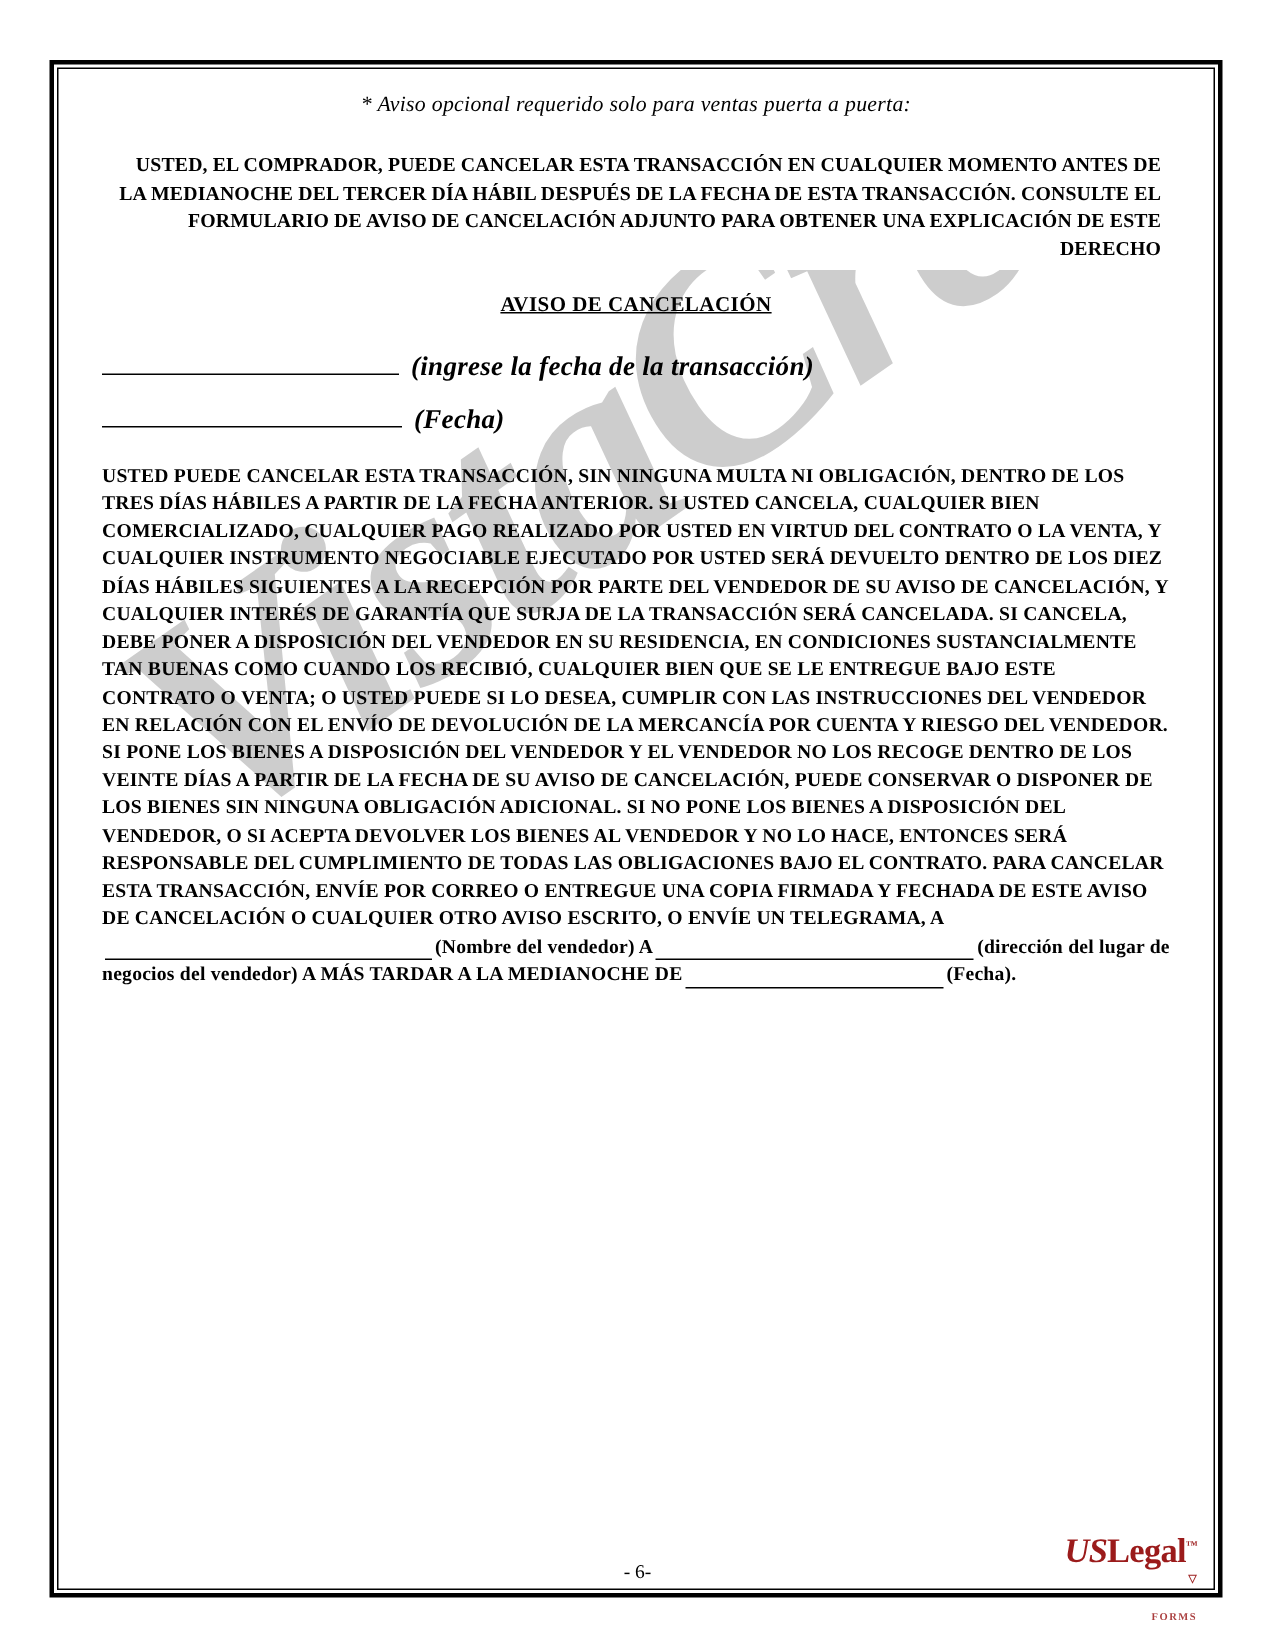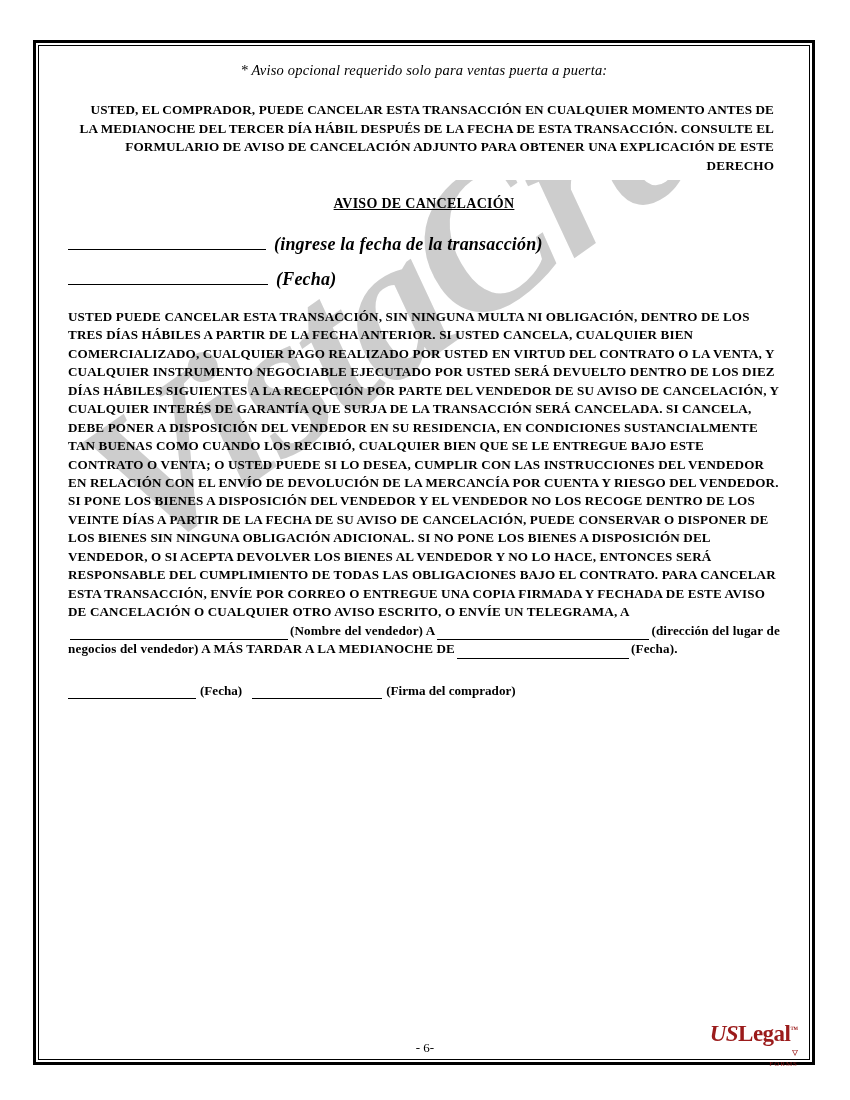--- a/index.html
+++ b/index.html
@@ -199,22 +199,23 @@
   .logo-main .us { color: #9b1b1b; font-style: italic; }
   .logo-main .legal { color: #9b1b1b; }
   .logo-tm {
     font-size: 8px;
     vertical-align: super;
   }
   .logo-sub {
     font-size: 7px;
     color: #9b1b1b;
     letter-spacing: 1px;
-    margin-top: 2px;
+    margin-top: 16px;
     opacity: 0.85;
+    font-weight: bold;
   }
   .logo-eagle {
     font-size: 12px;
     color: #9b1b1b;
     line-height: 1;
     margin-top: 1px;
   }
 </style>
 </head>
 <body>
@@ -242,23 +243,20 @@
 
     <div class="line-row">
       <span class="blank blank-205"></span><span class="lbl">(Fecha)</span>
     </div>
 
     <div class="body-text">
       <span>USTED PUEDE CANCELAR ESTA TRANSACCIÓN, SIN NINGUNA MULTA NI OBLIGACIÓN, DENTRO DE LOS TRES DÍAS HÁBILES A PARTIR DE LA FECHA ANTERIOR. SI USTED CANCELA, CUALQUIER BIEN COMERCIALIZADO, CUALQUIER PAGO REALIZADO POR USTED EN VIRTUD DEL CONTRATO O LA VENTA, Y CUALQUIER INSTRUMENTO NEGOCIABLE EJECUTADO POR USTED SERÁ DEVUELTO DENTRO DE LOS DIEZ DÍAS HÁBILES SIGUIENTES A LA RECEPCIÓN POR PARTE DEL VENDEDOR DE SU AVISO DE CANCELACIÓN, Y CUALQUIER INTERÉS DE GARANTÍA QUE SURJA DE LA TRANSACCIÓN SERÁ CANCELADA. SI CANCELA, DEBE PONER A DISPOSICIÓN DEL VENDEDOR EN SU RESIDENCIA, EN CONDICIONES SUSTANCIALMENTE TAN BUENAS COMO CUANDO LOS RECIBIÓ, CUALQUIER BIEN QUE SE LE ENTREGUE BAJO ESTE CONTRATO O VENTA; O USTED PUEDE SI LO DESEA, CUMPLIR CON LAS INSTRUCCIONES DEL VENDEDOR EN RELACIÓN CON EL ENVÍO DE DEVOLUCIÓN DE LA MERCANCÍA POR CUENTA Y RIESGO DEL VENDEDOR. SI PONE LOS BIENES A DISPOSICIÓN DEL VENDEDOR Y EL VENDEDOR NO LOS RECOGE DENTRO DE LOS VEINTE DÍAS A PARTIR DE LA FECHA DE SU AVISO DE CANCELACIÓN, PUEDE CONSERVAR O DISPONER DE LOS BIENES SIN NINGUNA OBLIGACIÓN ADICIONAL. SI NO PONE LOS BIENES A DISPOSICIÓN DEL VENDEDOR, O SI ACEPTA DEVOLVER LOS BIENES AL VENDEDOR Y NO LO HACE, ENTONCES SERÁ RESPONSABLE DEL CUMPLIMIENTO DE TODAS LAS OBLIGACIONES BAJO EL CONTRATO. PARA CANCELAR ESTA TRANSACCIÓN, ENVÍE POR CORREO O ENTREGUE UNA COPIA FIRMADA Y FECHADA DE ESTE AVISO DE CANCELACIÓN O CUALQUIER OTRO AVISO ESCRITO, O ENVÍE UN TELEGRAMA, A</span><span class="ib ib-220"></span><span>(Nombre del vendedor) A</span><span class="ib ib-215"></span><span>(dirección del lugar de negocios del vendedor) A MÁS TARDAR A LA MEDIANOCHE DE</span><span class="ib ib-175"></span><span>(Fecha).</span>
     </div>
 
 
-    <div class="sig-row">
-      <span class="ib2 sig-a"></span><span class="sig-lbl">(Fecha)</span><span class="ib2 sig-b"></span><span class="sig-lbl">(Firma del comprador)</span>
-    </div>
 
   </div>
 
   <div class="page-number">- 6-</div>
 
   <div class="logo">
     <div class="logo-main"><span class="us">US</span><span class="legal">Legal</span><span class="logo-tm">™</span></div>
     <div class="logo-eagle">▿</div>
     <div class="logo-sub">FORMS</div>
   </div>

